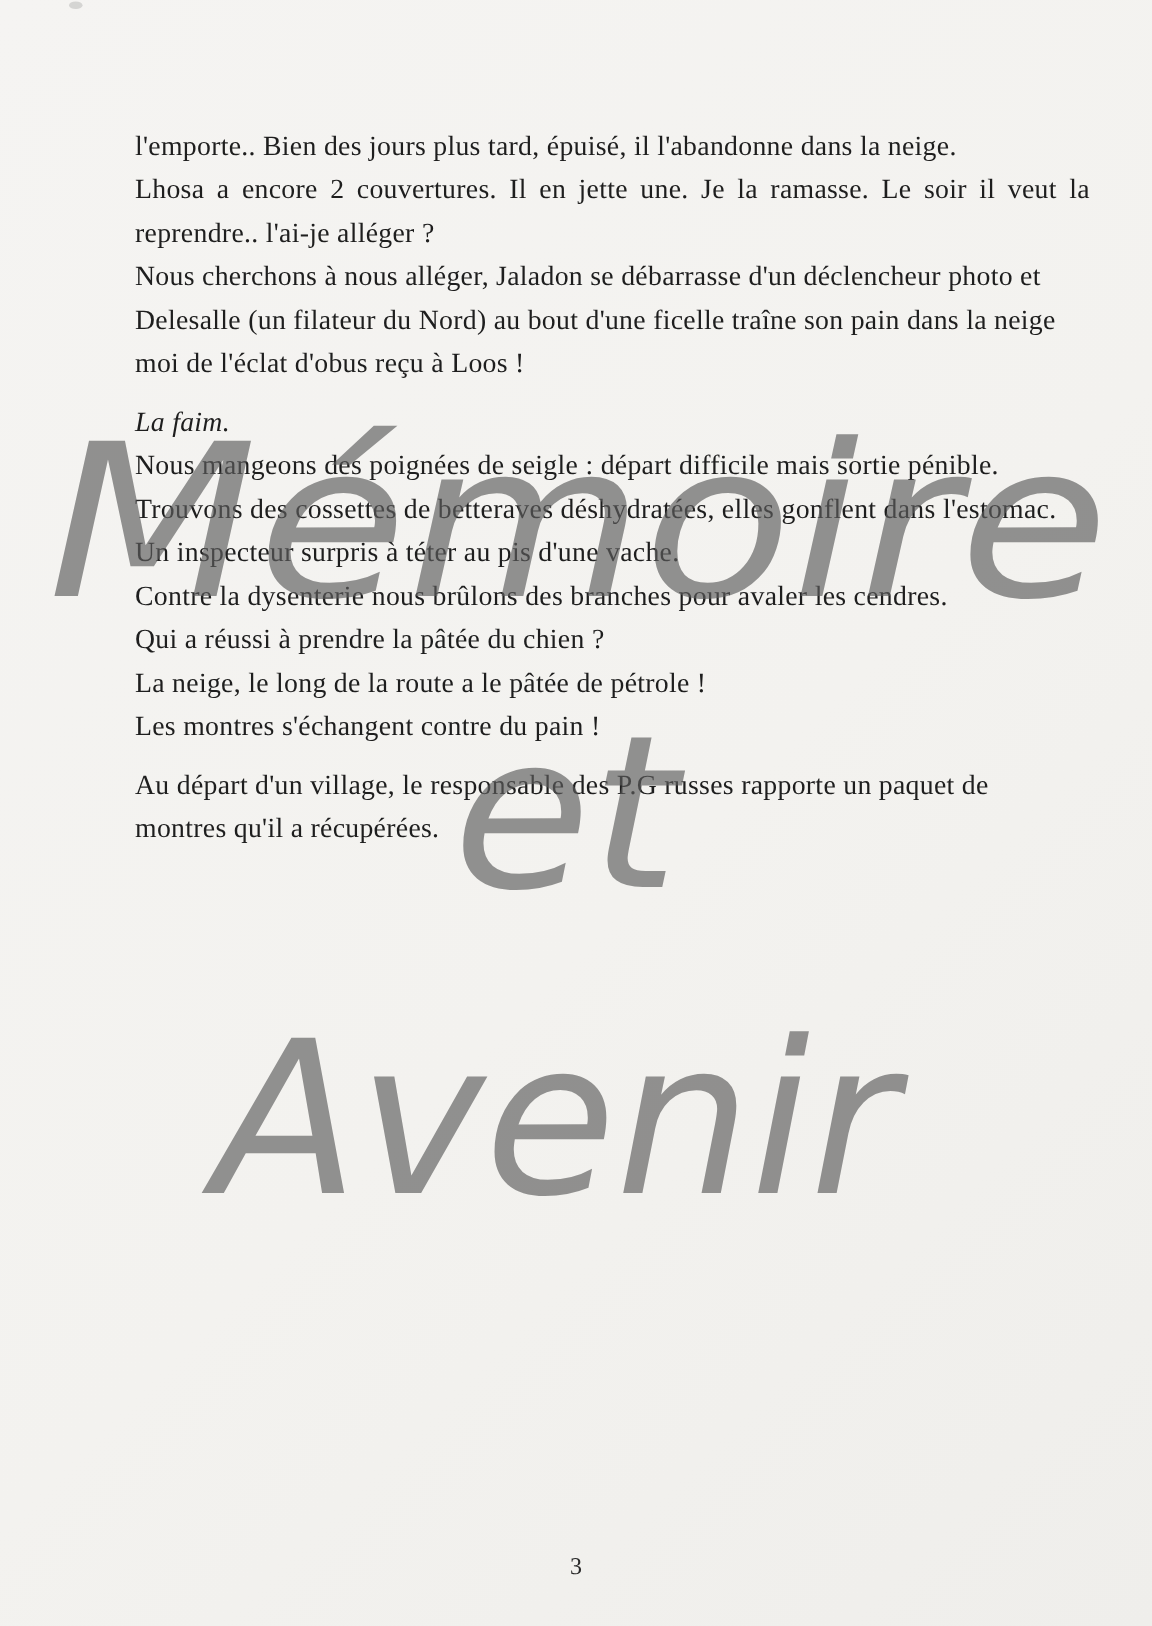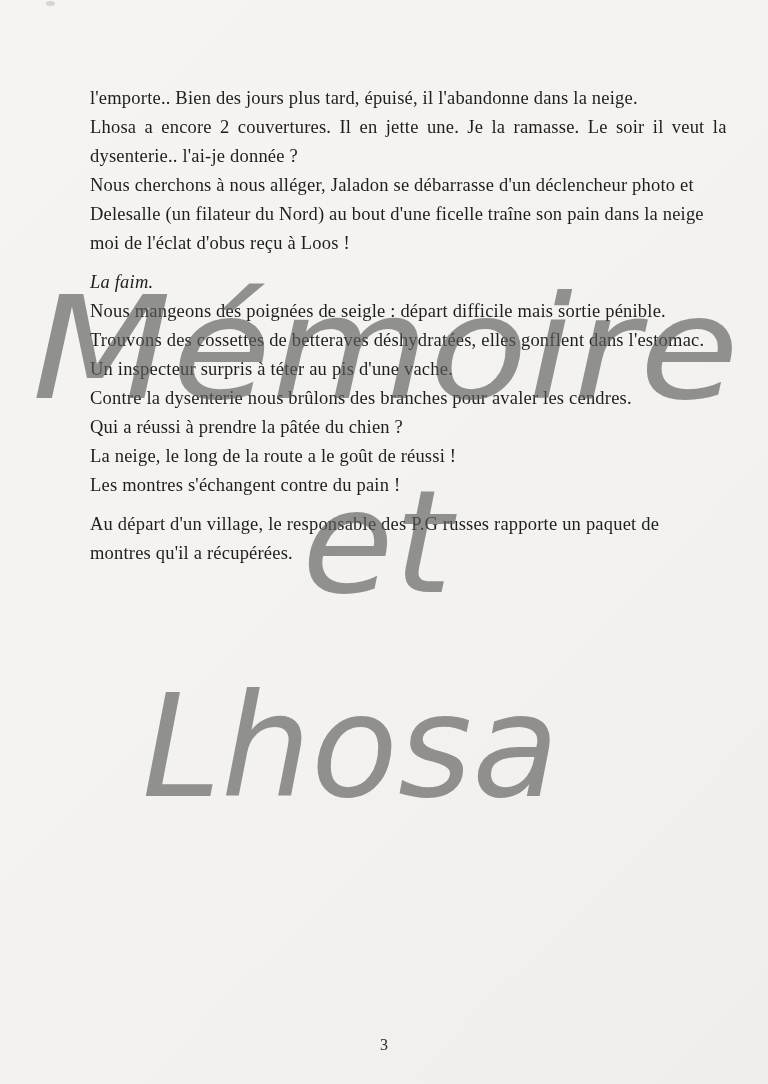--- a/index.html
+++ b/index.html
@@ -72,43 +72,43 @@
 
 <div class="page">
 
   <div class="smudge"></div>
 
   <div class="textblock">
 
     <div class="para">
       <div class="line">l'emporte.. Bien des jours plus tard, épuisé, il l'abandonne dans la neige.</div>
       <div class="line sp">Lhosa a encore 2 couvertures. Il en jette une. Je la ramasse. Le soir il veut la</div>
-      <div class="line">dysenterie.. l'ai-je donnée ?</div>
+      <div class="line">reprendre.. l'ai-je alléger ?</div>
       <div class="line">Nous cherchons à nous alléger, Jaladon se débarrasse d'un déclencheur photo et</div>
       <div class="line">Delesalle (un filateur du Nord) au bout d'une ficelle traîne son pain dans la neige</div>
       <div class="line">moi de l'éclat d'obus reçu à Loos !</div>
     </div>
 
     <div class="para">
       <div class="line it">La faim.</div>
       <div class="line">Nous mangeons des poignées de seigle : départ difficile mais sortie pénible.</div>
       <div class="line">Trouvons des cossettes de betteraves déshydratées, elles gonflent dans l'estomac.</div>
       <div class="line">Un inspecteur surpris à téter au pis d'une vache.</div>
       <div class="line">Contre la dysenterie nous brûlons des branches pour avaler les cendres.</div>
       <div class="line">Qui a réussi à prendre la pâtée du chien ?</div>
-      <div class="line">La neige, le long de la route a le goût de réussi !</div>
+      <div class="line">La neige, le long de la route a le pâtée de pétrole !</div>
       <div class="line">Les montres s'échangent contre du pain !</div>
     </div>
 
     <div class="para">
       <div class="line">Au départ d'un village, le responsable des P.G russes rapporte un paquet de</div>
       <div class="line">montres qu'il a récupérées.</div>
     </div>
 
   </div>
 
   <div class="wm wm-1">Mémoire</div>
   <div class="wm wm-2">et</div>
-  <div class="wm wm-3">Lhosa</div>
+  <div class="wm wm-3">Avenir</div>
 
   <div class="pgnum">3</div>
 
 </div>
 
 </body></html>

